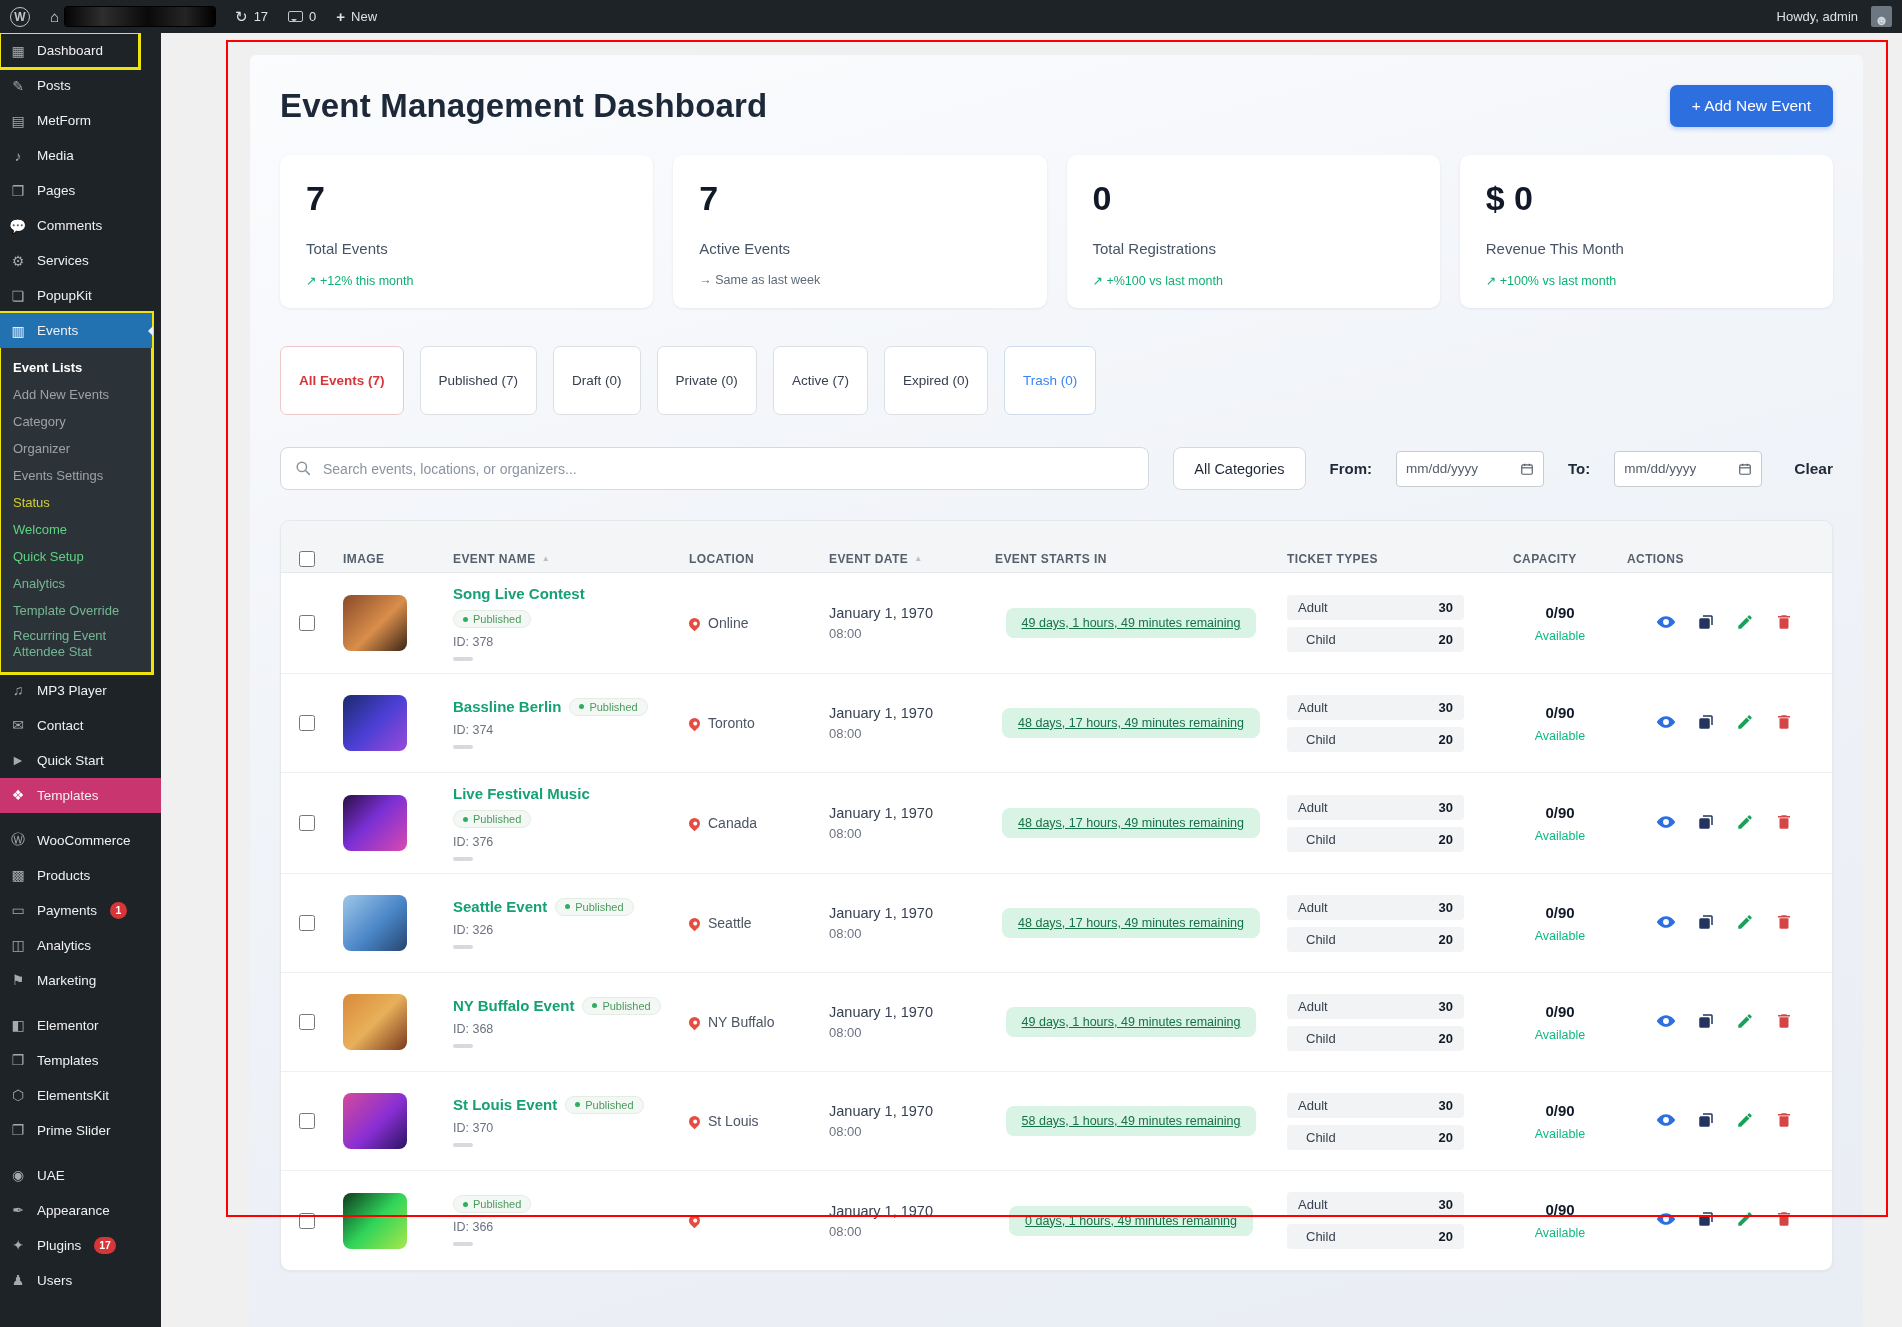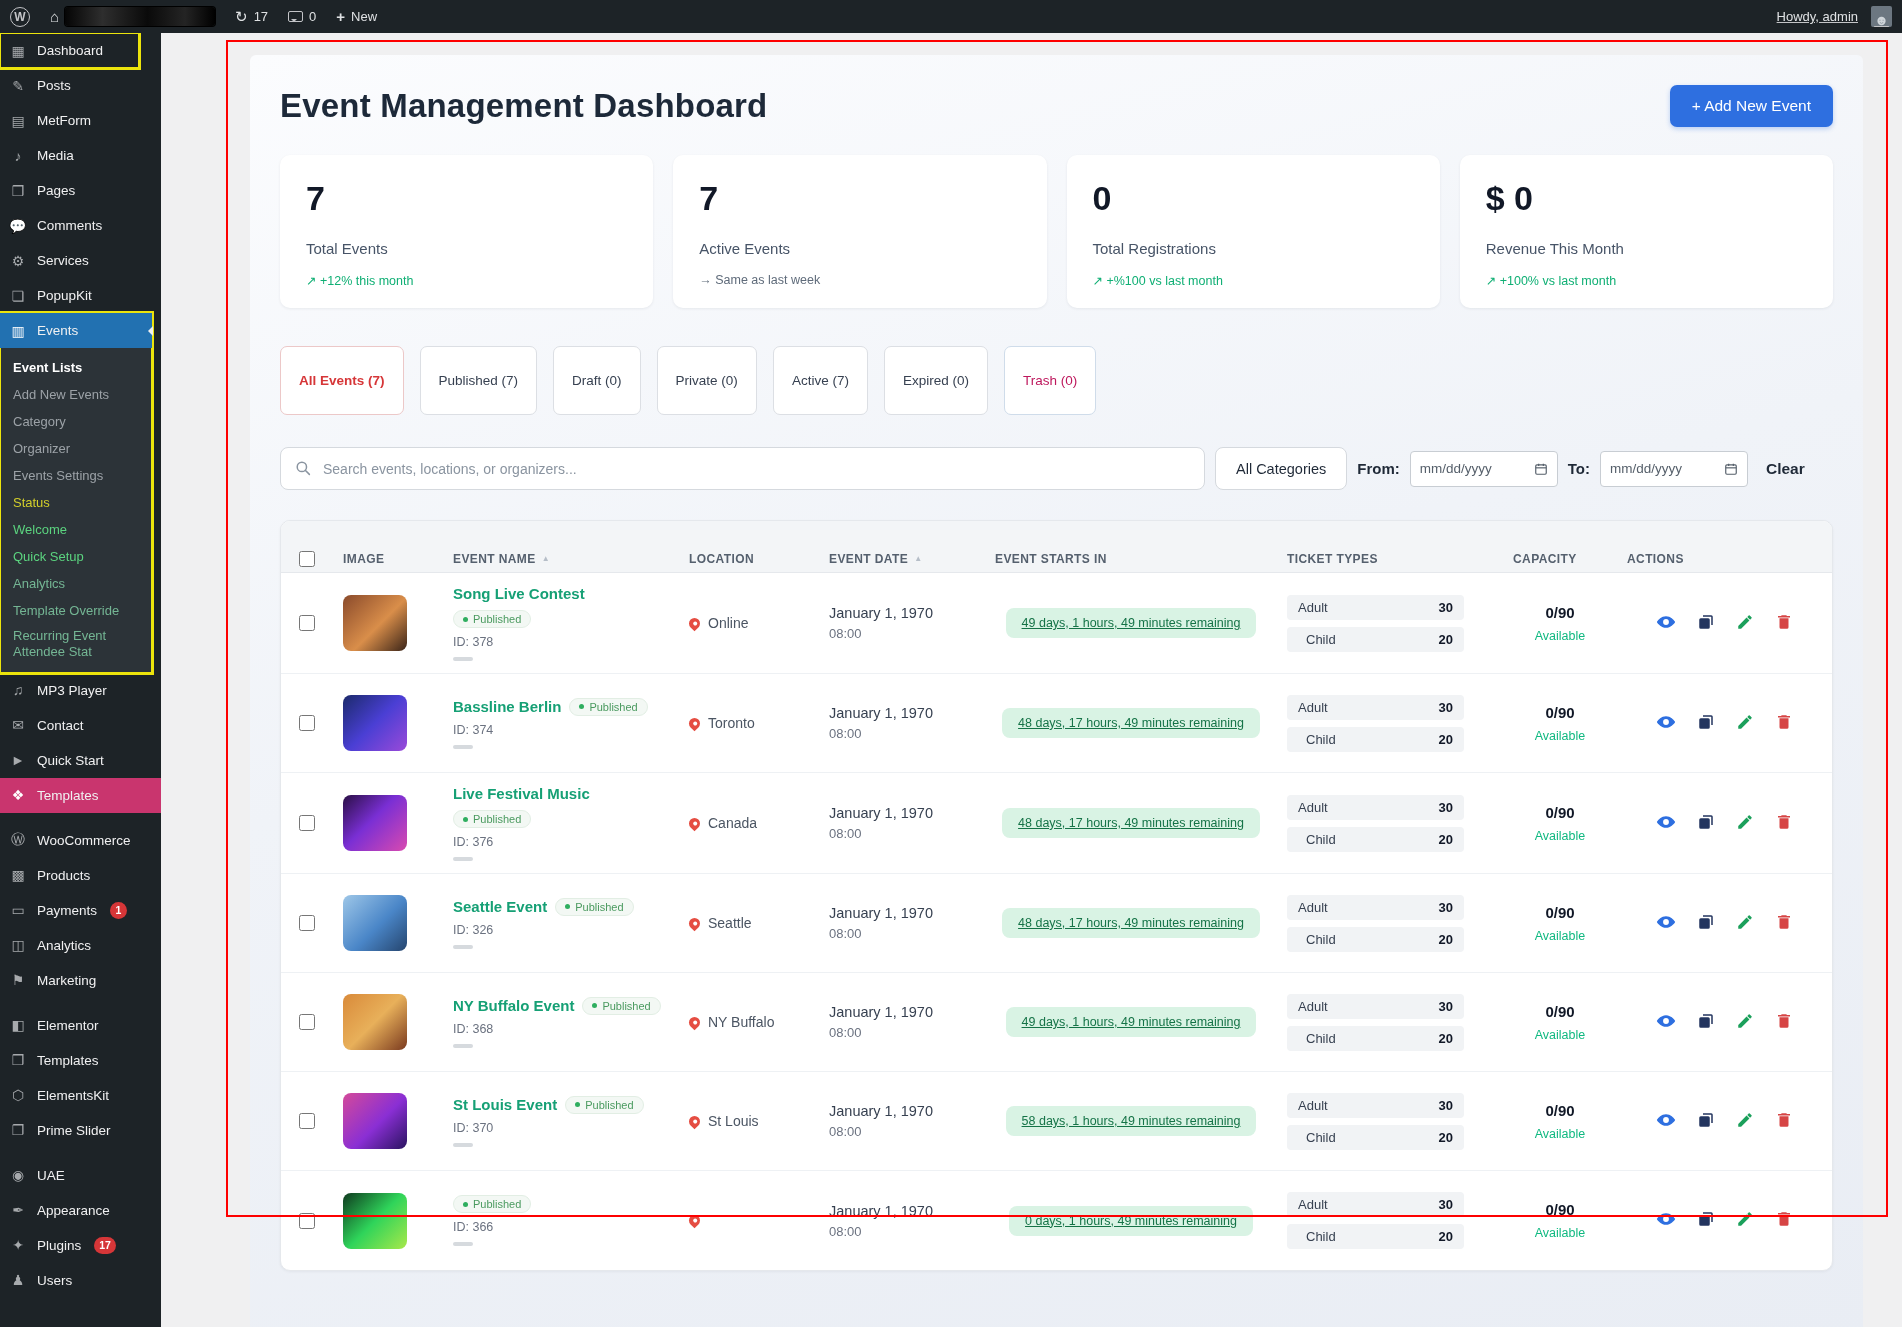--- a/index.html
+++ b/index.html
@@ -3,21 +3,21 @@
 <meta charset="utf-8">
 <style>
   * { box-sizing: border-box; margin: 0; padding: 0; }
   html,body { width:1902px; height:1327px; overflow:hidden; }
   body { font-family:"Liberation Sans", sans-serif; background:#f0f0f1; position:relative; }
 
   
   #adminbar { position:absolute; top:0; left:0; right:0; height:33px; background:#1d2327;
     color:#c3c4c7; display:flex; align-items:center; font-size:13px; z-index:60; }
   .ab-item { height:100%; display:flex; align-items:center; gap:6px; padding:0 10px; color:#dfe1e3; cursor:pointer; }
-  .ab-right { margin-left:auto; display:flex; align-items:center;text-decoration:underline; }
+  .ab-right { margin-left:auto; display:flex; align-items:center; }
   .wp-logo { width:20px; height:20px; border:1.6px solid #c3c4c7; border-radius:50%;
     display:flex; align-items:center; justify-content:center; font-size:12px; font-weight:bold; color:#c3c4c7; }
   .home-glyph { font-size:15px; }
   .redacted { width:150px; height:19px; border-radius:3px;
     background:linear-gradient(90deg,#050505,#2e2e2e 25%,#0a0a0a 55%,#242424 80%,#000);
     box-shadow:0 0 0 1px #000; }
   .refresh-glyph { font-size:15px; }
   .bubble { width:15px; height:11px; border:1.6px solid #c3c4c7; border-radius:2px; position:relative; }
   .bubble::after { content:""; position:absolute; left:2px; bottom:-4px; border:3px solid transparent; border-top-color:#c3c4c7; }
   .plus-glyph { font-size:15px; font-weight:bold; }
@@ -66,23 +66,23 @@
   .stat-value { font-size:34px; font-weight:bold; color:#111827; }
   .stat-label { font-size:15px; color:#475467; margin-top:22px; }
   .stat-trend { font-size:12.5px; margin-top:16px; }
   .stat-trend.green { color:#0faf74; }
   .stat-trend.muted { color:#5f6b7a; }
 
   .filters-row { display:flex; gap:16px; margin-top:38px; }
   .filter-btn { background:#fff; border:1px solid #dcdfe4; border-radius:7px; padding:26px 18px;
     font-size:13.5px; color:#374151; cursor:pointer; font-family:inherit; white-space:nowrap; }
   .filter-btn.active { color:#d63638; border-color:#ecc8c8; font-weight:bold; }
-  .filter-btn.trash { color:#be185d; border-color:#cfdcea; }
-
-  .toolbar-row { display:flex; align-items:center; gap:10px; margin-top:32px; }
+  .filter-btn.trash { color:#3b82f6; border-color:#cfdcea; }
+
+  .toolbar-row { display:flex; align-items:center; gap:24px; margin-top:32px; }
   .search-wrap { flex:1; max-width:925px; position:relative; }
   .search-wrap svg { position:absolute; left:14px; top:12px; }
   .search-input { width:100%; height:43px; border:1px solid #d5d9de; border-radius:8px; background:#fff;
     padding:0 14px 0 42px; font-size:14px; color:#374151; font-family:inherit; outline:none; }
   .search-input::placeholder { color:#8a94a0; }
   .cat-btn { background:#fff; border:1px solid #d5d9de; border-radius:8px; height:43px; padding:0 20px;
     font-size:14.5px; color:#1f2937; cursor:pointer; font-family:inherit; white-space:nowrap; }
   .date-label { font-size:15px; font-weight:bold; color:#1f2937; }
   .date-box { display:flex; align-items:center; justify-content:space-between; gap:8px; width:148px; height:36px;
     border:1px solid #c8cdd3; border-radius:4px; background:#fff; padding:0 9px; font-size:13.5px; color:#555f6a; cursor:pointer; }

